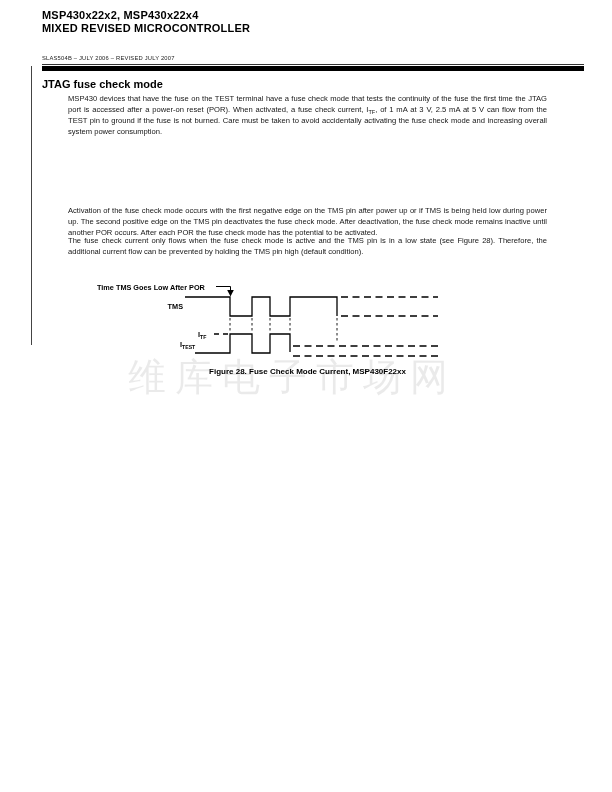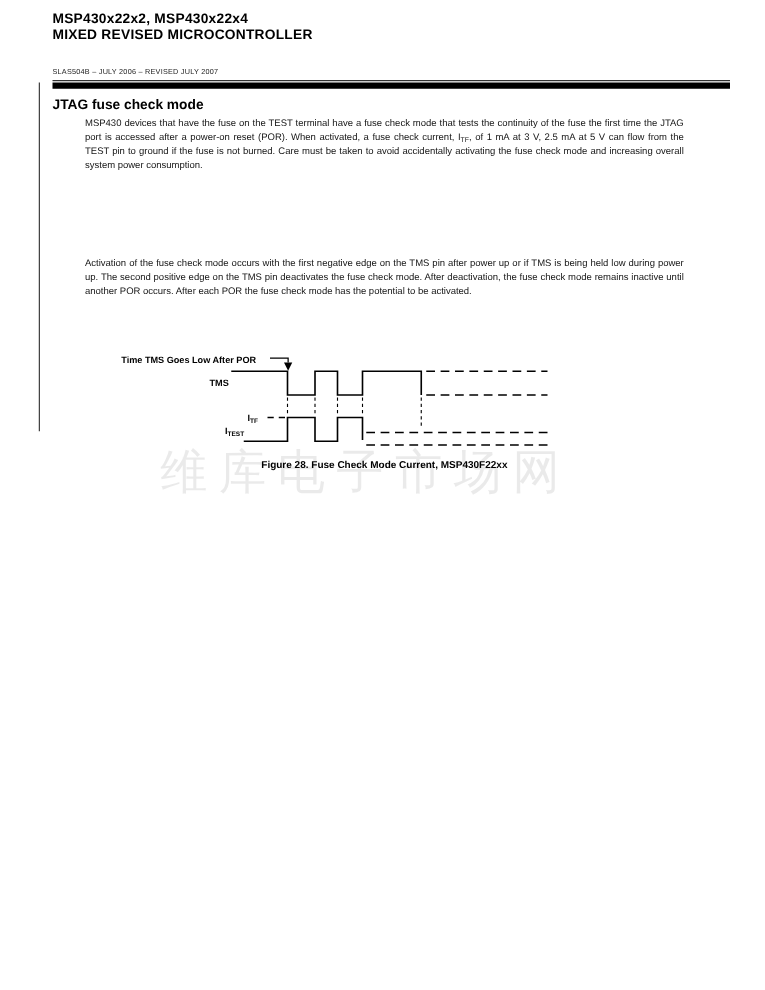--- a/index.html
+++ b/index.html
@@ -66,20 +66,21 @@
   <div class="doc-code">SLAS504B – JULY 2006 – REVISED JULY 2007</div>
   <div class="thin-rule"></div>
   <div class="thick-bar"></div>
   <div class="left-rule"></div>
 
   <div class="sec-heading">JTAG fuse check mode</div>
 
   <div class="para" id="p1"><span>MSP430 devices that have the fuse on the TEST terminal have a fuse check mode that tests the continuity of the fuse the first time the JTAG port is accessed after a power-on reset (POR). When activated, a fuse check current, I</span><sub>TF</sub><span>, of 1 mA at 3 V, 2.5 mA at 5 V can flow from the TEST pin to ground if the fuse is not burned. Care must be taken to avoid accidentally activating the fuse check mode and increasing overall system power consumption.</span></div>
 
   <div class="para" id="p3">Activation of the fuse check mode occurs with the first negative edge on the TMS pin after power up or if TMS is being held low during power up. The second positive edge on the TMS pin deactivates the fuse check mode. After deactivation, the fuse check mode remains inactive until another POR occurs. After each POR the fuse check mode has the potential to be activated.</div>
+  <div class="para" id="p4">The fuse check current only flows when the fuse check mode is active and the TMS pin is in a low state (see Figure 28). Therefore, the additional current flow can be prevented by holding the TMS pin high (default condition).</div>
 
   <div class="watermark">维库电子市场网</div>
 
   <svg id="wavesvg" width="505" height="92" viewBox="85 278 505 92">
     <text class="wf-bold" x="97" y="290">Time TMS Goes Low After POR</text>
     <path d="M216,286.5 H230.5 V290" fill="none" stroke="#000" stroke-width="1"></path>
     <path d="M227.2,290 L233.8,290 L230.5,296.5 Z" fill="#000"></path>
 
     <text class="wf-bold" x="183" y="309" text-anchor="end">TMS</text>
     <path class="trace" d="M185,297 H230 V316 H252 V297 H270 V316 H290 V297 H337 V316"></path>

